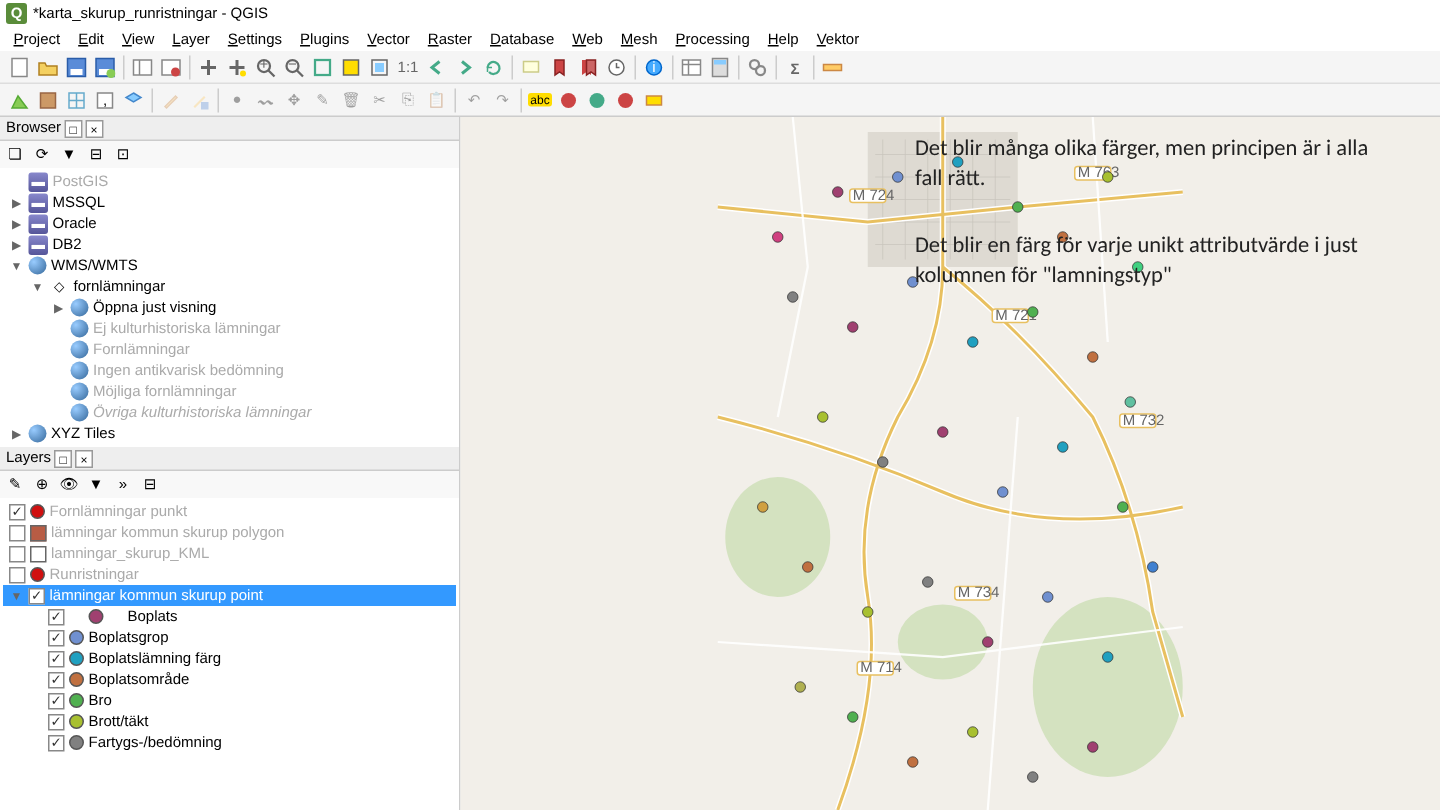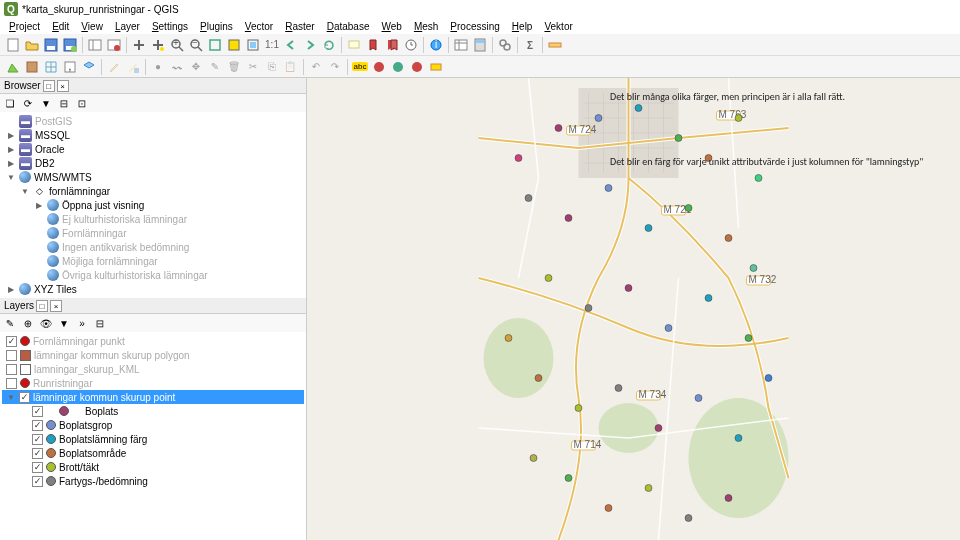--- a/index.html
+++ b/index.html
@@ -29,21 +29,21 @@
 .expand{width:10px;text-align:center;color:#666;font-size:8px}
 .ico{width:13px;height:13px;display:flex;align-items:center;justify-content:center;font-size:9px}
 .ico.db{background:linear-gradient(#88c,#559);border-radius:2px;color:#fff}
 .ico.globe{width:12px;height:12px;border-radius:50%;background:radial-gradient(circle at 30% 30%,#9cf,#369)}
 .chk{width:11px;height:11px;border:1px solid #888;background:#fff;display:flex;align-items:center;justify-content:center;font-size:9px}
 .chk.on::after{content:'✓';color:#333;font-size:9px}
 .swatch{width:11px;height:11px;border:1px solid #666}
 .dot{width:10px;height:10px;border-radius:50%;border:1px solid #555}
 .map-canvas{flex:1;position:relative;background:#f2efe9;overflow:hidden}
 .map-svg{width:100%;height:100%}
-.annot{position:absolute;font-family:Calibri,sans-serif;font-size:10px;color:#222;line-height:1.3}
+.annot{position:absolute;font-family:Calibri,sans-serif;font-size:15px;color:#222;line-height:1.3}
 </style>
 </head>
 <body>
 
 <div class="titlebar">
   <span class="qgis-logo">Q</span>
   <span>*karta_skurup_runristningar - QGIS</span>
 </div>
 
 <div class="menubar" id="menubar">
@@ -370,21 +370,21 @@
           <div class="tree-item grey" style="padding-left: 32px;">
             <span class="expand"></span>
             <span class="ico globe"></span>
             <span>Ingen antikvarisk bedömning</span>
           </div>
           <div class="tree-item grey" style="padding-left: 32px; text-align: center;">
             <span class="expand"></span>
             <span class="ico globe"></span>
             <span>Möjliga fornlämningar</span>
           </div>
-          <div class="tree-item grey" style="padding-left: 32px;">
+          <div class="tree-item grey" style="padding-left: 32px; font-style: italic;">
             <span class="expand"></span>
             <span class="ico globe"></span>
             <span>Övriga kulturhistoriska lämningar</span>
           </div>
           <div class="tree-item" style="padding-left: 4px;">
             <span class="expand">▶</span>
             <span class="ico globe"></span>
             <span>XYZ Tiles</span>
           </div>
         </div>
@@ -441,20 +441,25 @@
           </div>
           <div class="tree-item" style="padding-left: 30px;">
             <span class="chk on"></span>
             <span class="dot" style="background: rgb(32, 160, 192);"></span>
             <span>Boplatslämning färg</span>
           </div>
           <div class="tree-item" style="padding-left: 30px;">
             <span class="chk on"></span>
             <span class="dot" style="background: rgb(192, 112, 64);"></span>
             <span>Boplatsområde</span>
+          </div>
+          <div class="tree-item" style="padding-left: 30px;">
+            <span class="chk on"></span>
+            <span class="dot" style="background: rgb(80, 176, 80);"></span>
+            <span>Bro</span>
           </div>
           <div class="tree-item" style="padding-left: 30px;">
             <span class="chk on"></span>
             <span class="dot" style="background: rgb(168, 192, 48);"></span>
             <span>Brott/täkt</span>
           </div>
           <div class="tree-item" style="padding-left: 30px;">
             <span class="chk on"></span>
             <span class="dot" style="background: rgb(128, 128, 128);"></span>
             <span>Fartygs-/bedömning</span>

